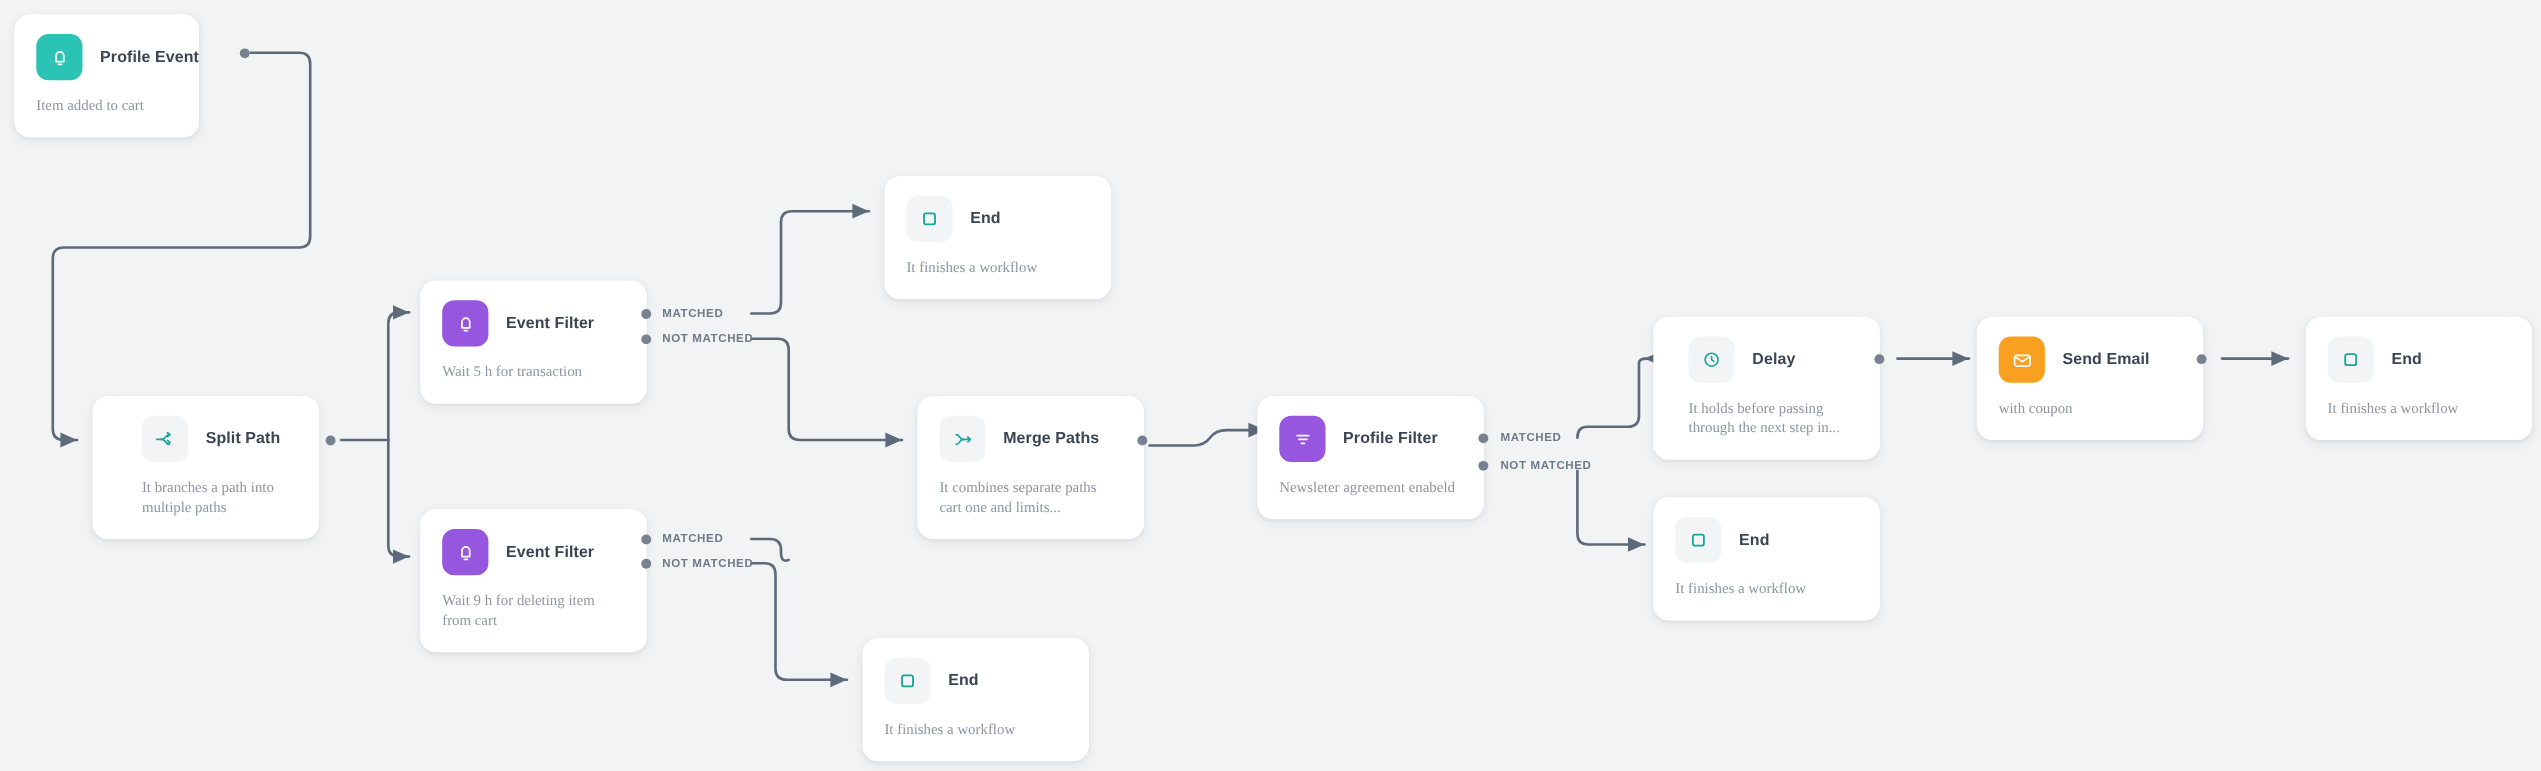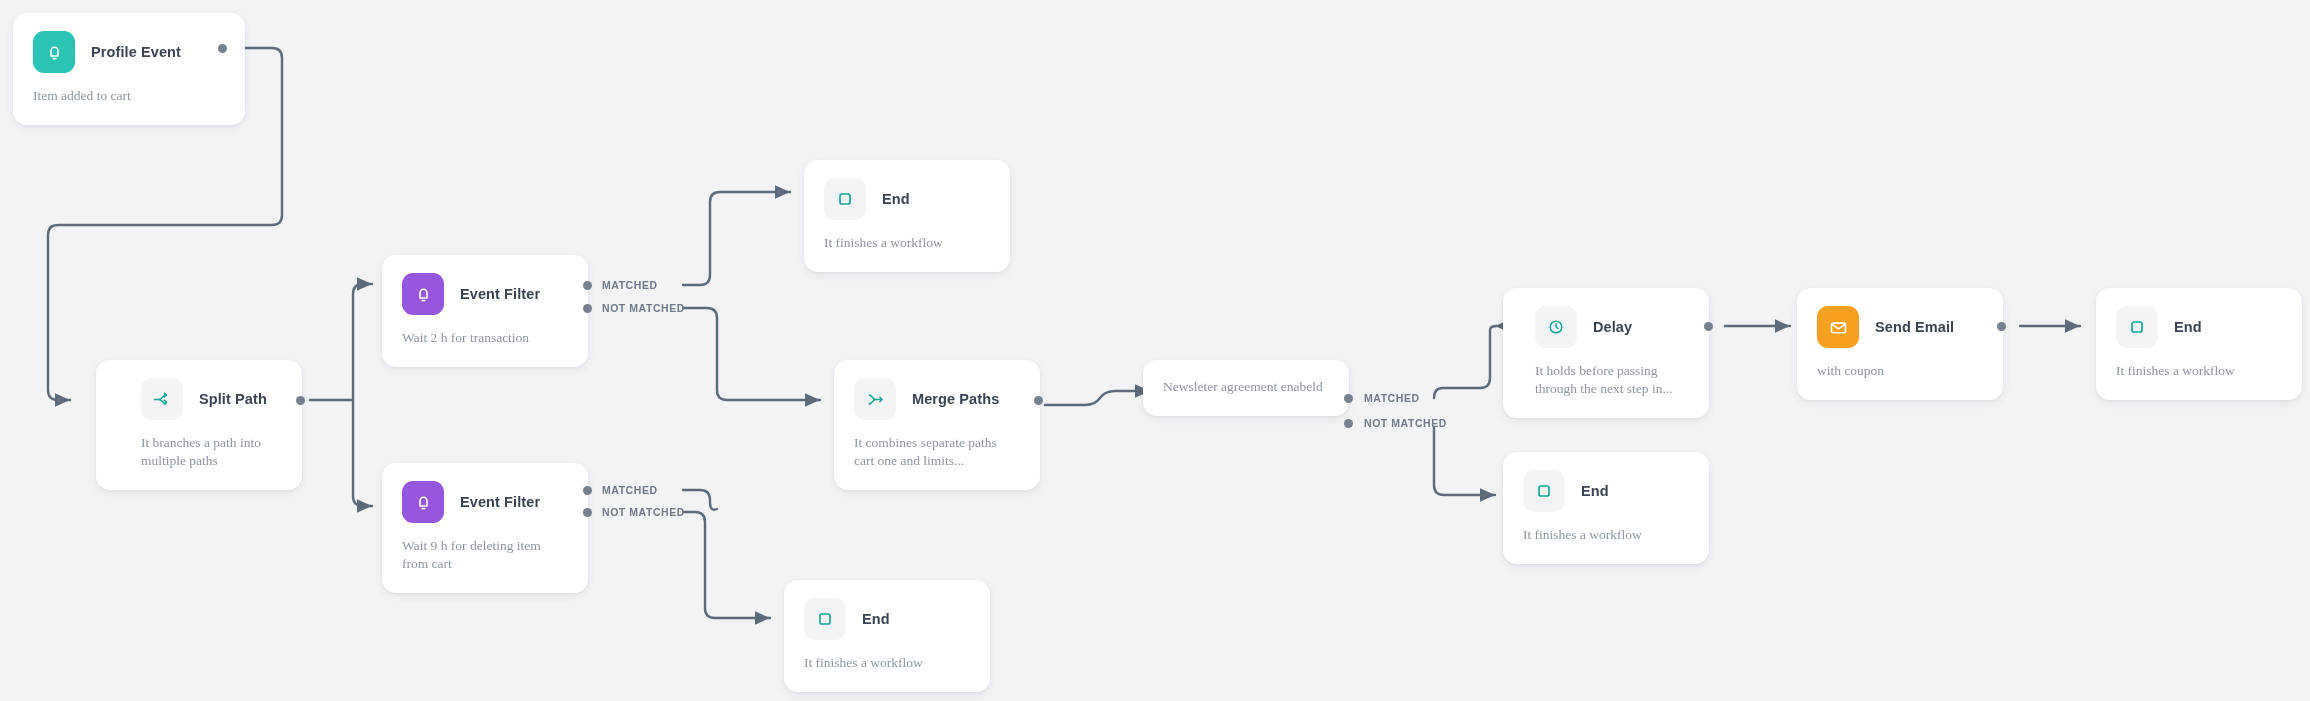--- a/index.html
+++ b/index.html
@@ -119,35 +119,35 @@
 
       <path d="M 1434 428 Q 1434 438 1434 448 L 1434 485 Q 1434 495 1444 495
                L 1495 495" marker-end="url(#arrow)"></path>
 
       <path d="M 1725 326 L 1790 326" marker-end="url(#arrow)"></path>
 
       <path d="M 2020 326 L 2080 326" marker-end="url(#arrow)"></path>
     </g>
   </svg>
 
-  <div class="node" style="left:13px; top:13px; width:232px;">
+  <div class="node" style="left:13px; top:13px; width:168px;">
     <div class="node-head">
       <div class="node-icon ic-teal">
         <svg width="21" height="21" viewBox="0 0 24 24" fill="none" stroke="#ffffff" stroke-width="1.8" stroke-linecap="round" stroke-linejoin="round">
           <path d="M8 10a4 4 0 0 1 8 0v6H8z"></path>
           <path d="M10.5 19h3"></path>
         </svg>
       </div>
       <div class="node-title">Profile Event</div>
     </div>
     <div class="node-desc">Item added to cart</div>
   </div>
   <div class="port" style="left:218px; top:44px;"></div>
 
-  <div class="node" style="left:96px; top:360px; width:206px;padding-left:45px;">
+  <div class="node" style="left:84px; top:360px; width:206px;padding-left:45px;">
     <div class="node-head">
       <div class="node-icon ic-plain">
         <svg width="21" height="21" viewBox="0 0 24 24" fill="none" stroke="#16a79a" stroke-width="1.8" stroke-linecap="round" stroke-linejoin="round">
           <path d="M3 12h5"></path>
           <path d="M8 12c4 0 4-5 8-5"></path>
           <path d="M8 12c4 0 4 5 8 5"></path>
           <path d="M14 5l2.5 2L14 9"></path>
           <path d="M14 13l2.5 2L14 17"></path>
         </svg>
       </div>
@@ -160,21 +160,21 @@
   <div class="node" style="left:382px; top:255px; width:206px;">
     <div class="node-head">
       <div class="node-icon ic-purple">
         <svg width="21" height="21" viewBox="0 0 24 24" fill="none" stroke="#ffffff" stroke-width="1.8" stroke-linecap="round" stroke-linejoin="round">
           <path d="M8 10a4 4 0 0 1 8 0v6H8z"></path>
           <path d="M10.5 19h3"></path>
         </svg>
       </div>
       <div class="node-title">Event Filter</div>
     </div>
-    <div class="node-desc">Wait 2 h for transaction</div>
+    <div class="node-desc">Wait 5 h for transaction</div>
   </div>
   <div class="port" style="left:583px; top:281px;"></div>
   <div class="port-label" style="left:602px; top:279px;">MATCHED</div>
   <div class="port" style="left:583px; top:304px;"></div>
   <div class="port-label" style="left:602px; top:302px;">NOT MATCHED</div>
 
   <div class="node" style="left:382px; top:463px; width:206px;">
     <div class="node-head">
       <div class="node-icon ic-purple">
         <svg width="21" height="21" viewBox="0 0 24 24" fill="none" stroke="#ffffff" stroke-width="1.8" stroke-linecap="round" stroke-linejoin="round">
@@ -225,20 +225,30 @@
         <svg width="20" height="20" viewBox="0 0 24 24" fill="none" stroke="#16a79a" stroke-width="2" stroke-linecap="round" stroke-linejoin="round">
           <rect x="6" y="6" width="12" height="12" rx="2.2"></rect>
         </svg>
       </div>
       <div class="node-title">End</div>
     </div>
     <div class="node-desc">It finishes a workflow</div>
   </div>
 
   <div class="node" style="left:1143px; top:360px; width:206px;">
+    <div class="node-head">
+      <div class="node-icon ic-purple">
+        <svg width="21" height="21" viewBox="0 0 24 24" fill="none" stroke="#ffffff" stroke-width="1.9" stroke-linecap="round" stroke-linejoin="round">
+          <path d="M6 8h12"></path>
+          <path d="M8 12h8"></path>
+          <path d="M10.5 16h3"></path>
+        </svg>
+      </div>
+      <div class="node-title">Profile Filter</div>
+    </div>
     <div class="node-desc">Newsleter agreement enabeld</div>
   </div>
   <div class="port" style="left:1344px; top:394px;"></div>
   <div class="port-label" style="left:1364px; top:392px;">MATCHED</div>
   <div class="port" style="left:1344px; top:419px;"></div>
   <div class="port-label" style="left:1364px; top:417px;">NOT MATCHED</div>
 
   <div class="node" style="left:1503px; top:288px; width:206px;padding-left:32px;">
     <div class="node-head">
       <div class="node-icon ic-plain">

